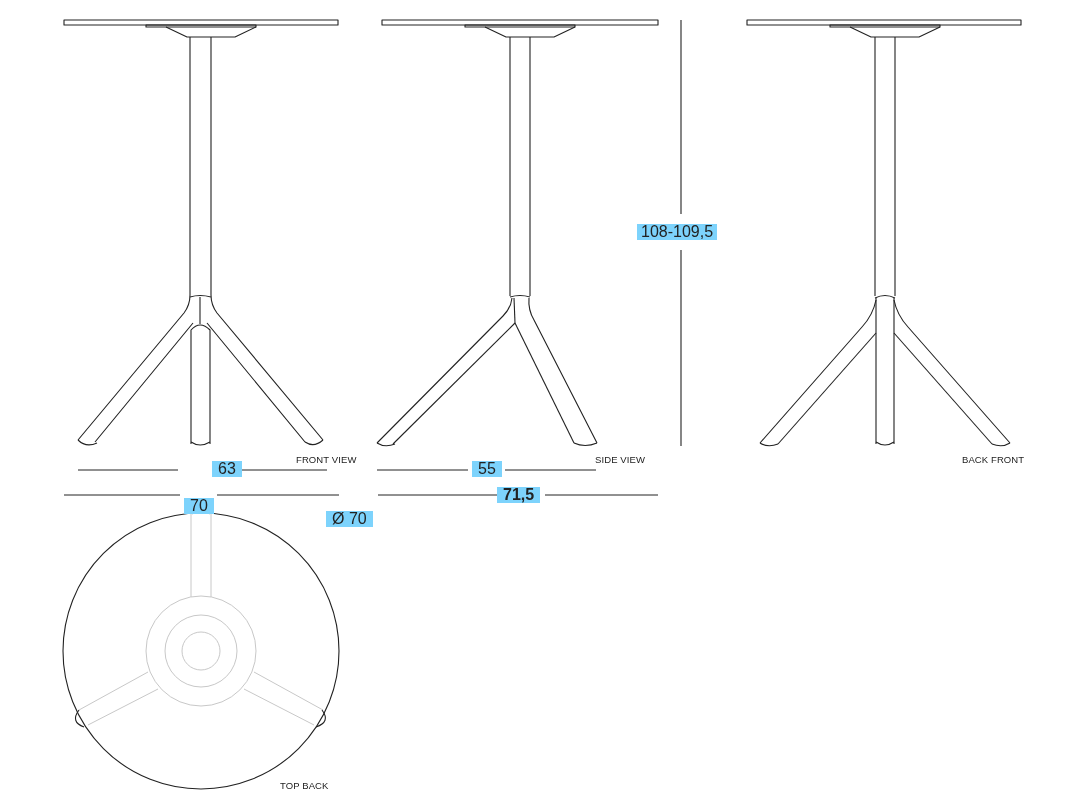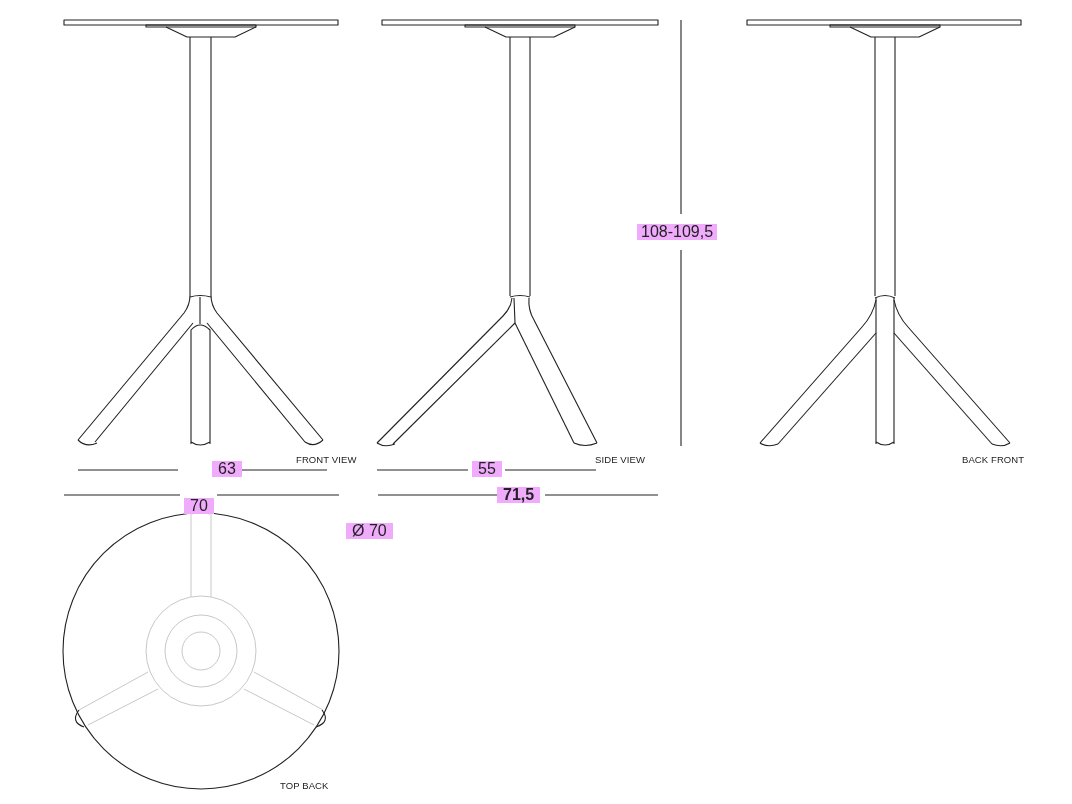--- a/index.html
+++ b/index.html
@@ -1,18 +1,18 @@
 <!DOCTYPE html>
 <html><head>
 <meta charset="utf-8">
 <style>
   html, body { margin:0; padding:0; background:#ffffff; }
   body { width:1072px; height:804px; position:relative; overflow:hidden; font-family:"Liberation Sans", sans-serif; }
   svg#drawing { position:absolute; left:0; top:0; }
-  .lbl { position:absolute; font-family:"Liberation Sans", sans-serif; color:#222; white-space:nowrap; background:#f0abfc; line-height:1; }
+  .lbl { position:absolute; font-family:"Liberation Sans", sans-serif; color:#222; white-space:nowrap; background:#7dd3fc; line-height:1; }
   .view { font-size:9.5px; letter-spacing:0.1px; background:transparent; }
   .dim { font-size:16px; padding:0 6px; }
 </style>
 </head>
 <body>
 
 <svg id="drawing" width="1072" height="804" viewBox="0 0 1072 804" xmlns="http://www.w3.org/2000/svg">
   <g fill="none" stroke="#222" stroke-width="1.1" stroke-linejoin="round">
 
     <g>
@@ -98,13 +98,13 @@
 <span class="lbl view" style="left:268px; top:455px;padding-left:28px;">FRONT VIEW</span>
 <span class="lbl view" style="left:595px; top:455px;">SIDE VIEW</span>
 <span class="lbl view" style="left:962px; top:455px;">BACK FRONT</span>
 <span class="lbl view" style="left:280px; top:781px;">TOP BACK</span>
 
 <span class="lbl dim" style="left:184px; top:461px;margin-left:28px;">63</span>
 <span class="lbl dim" style="left:184px; top:498px;text-align:center;">70</span>
 <span class="lbl dim" style="left:472px; top:461px;">55</span>
 <span class="lbl dim" style="left:497px; top:487px;font-weight:bold;">71,5</span>
 <span class="lbl dim" style="left:637px; top:224px; padding:0 4px;">108-109,5</span>
-<span class="lbl dim" style="left:326px; top:523px;margin-left:20px;">Ø 70</span>
+<span class="lbl dim" style="left:326px; top:511px;">Ø 70</span>
 
 </body></html>

